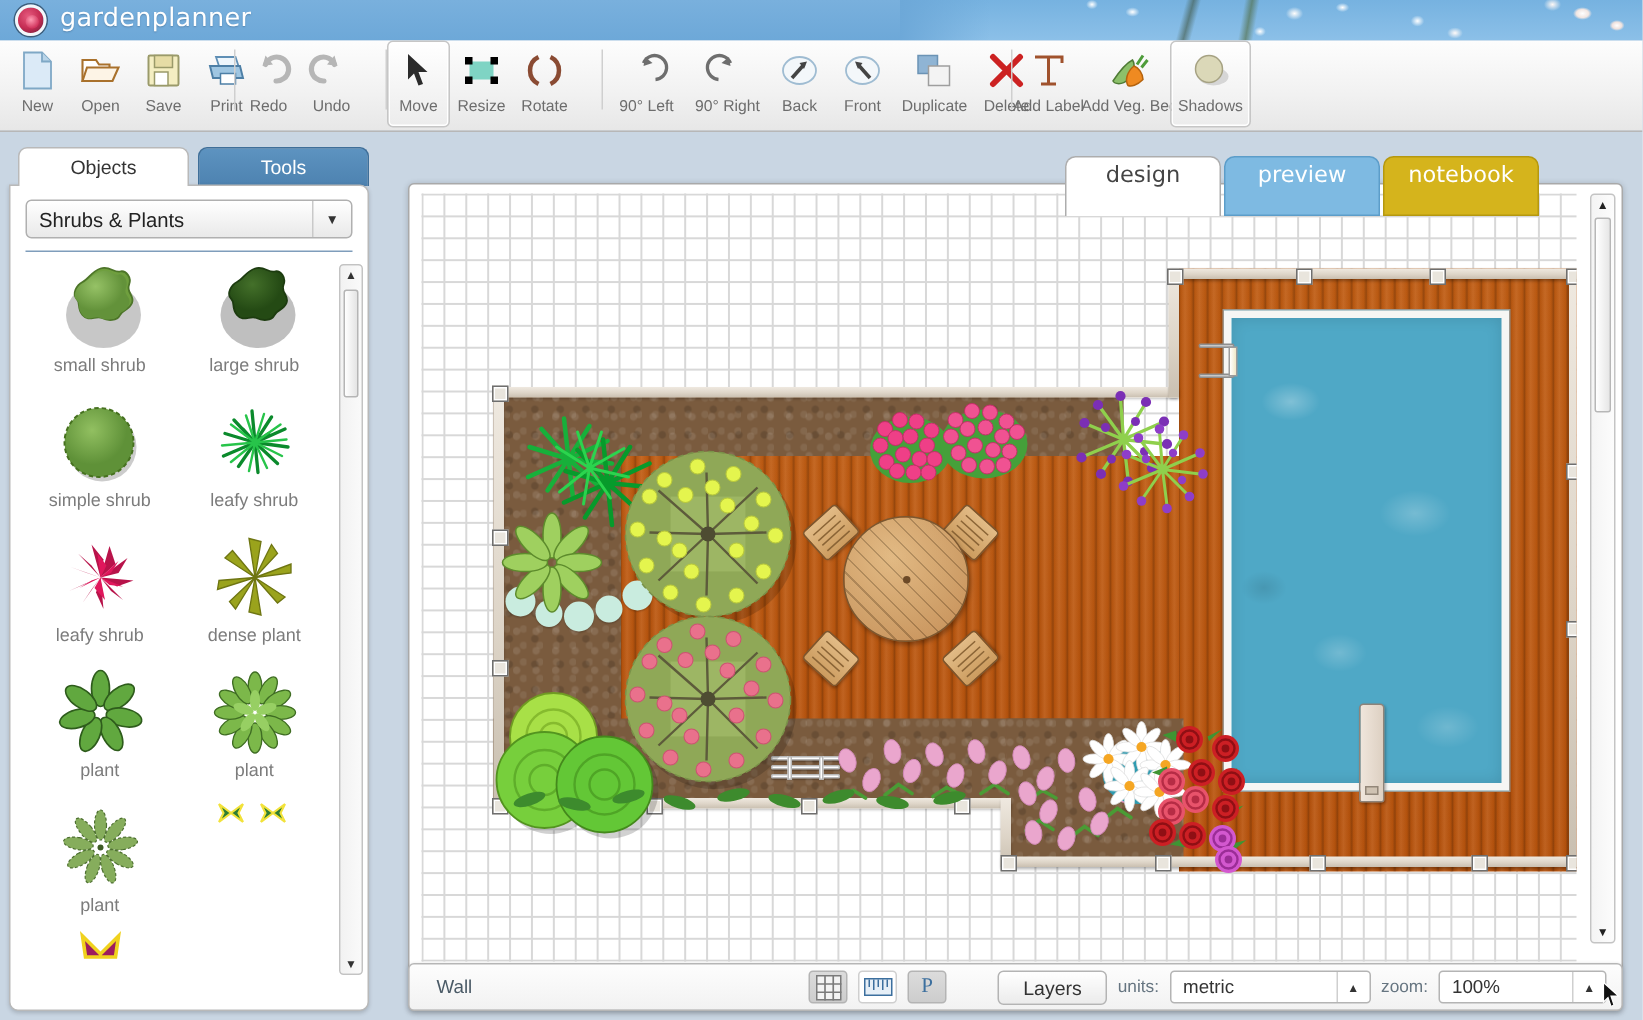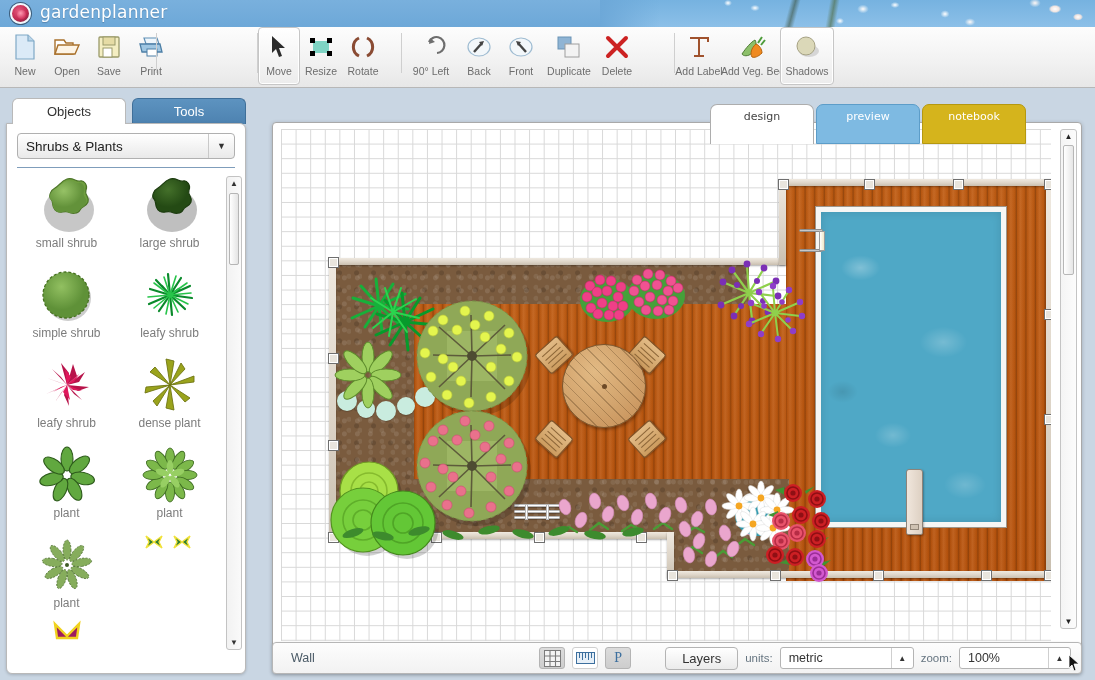--- a/index.html
+++ b/index.html
@@ -113,21 +113,21 @@
   
   .canvasarea {
     position: absolute; left: 272px; top: 122px; width: 810px; height: 552px;
     background: #fff; border: 1px solid #a9a9a9; border-radius: 4px;
     box-shadow: 0 1px 4px rgba(0,0,0,.2);
     overflow: hidden;
   }
   .viewtabs { position: absolute; left: 710px; top: 104px; width: 330px; height: 24px; z-index: 5; }
   .vtab {
     position: absolute; top: 0; height: 40px; width: 104px; border-radius: 7px 7px 0 0;
-    text-align: center; line-height: 23px; font-size: 11px; cursor: pointer;
+    text-align: center; line-height: 23px; font-size: 15px; cursor: pointer;
     font-family: "DejaVu Sans", sans-serif;
   }
   .vtab.design { left: 0; background: #fff; color: #444; border: 1px solid #adadad; border-bottom: none; }
   .vtab.preview { left: 106px; background: #7ebae2; color: #fff; border: 1px solid #5c9dc9; }
   .vtab.notebook { left: 212px; background: #d5b41c; color: #fff; border: 1px solid #b5980f; }
 
   .gridcanvas {
     position: absolute; left: 8px; top: 6px; width: 770px; height: 512px;
     background-image:
       linear-gradient(to right, #d8d8d8 1px, transparent 1px),
@@ -316,20 +316,40 @@
               <path d="M2 9h20l2 8H4z" fill="#9fc6e2" stroke="#4d7fa6" stroke-width="1.3"></path>
               <rect x="9" y="14" width="10" height="7" fill="#fff" stroke="#4d7fa6"></rect>
             </svg>
         </span>
         <span class="lb">Print</span>
       </div>
     </div>
 
     <div class="tsep" style="position:absolute;left:147px;top:0;"></div>
 
+    <div class="tgroup" style="left:158px;">
+      <div class="tbtn">
+        <span class="ic">
+          <svg width="26" height="26" viewBox="0 0 26 26">
+              <path d="M18 20a8 8 0 1 0-7-11" fill="none" stroke="#b6b6b6" stroke-width="3.4" stroke-linecap="round"></path>
+              <path d="M11 3l-2 7 7-1z" fill="#b6b6b6"></path>
+            </svg>
+        </span>
+        <span class="lb">Redo</span>
+      </div>
+      <div class="tbtn">
+        <span class="ic">
+          <svg width="26" height="26" viewBox="0 0 26 26">
+              <path d="M8 20a8 8 0 1 1 7-11" fill="none" stroke="#b6b6b6" stroke-width="3.4" stroke-linecap="round"></path>
+              <path d="M15 3l2 7-7-1z" fill="#b6b6b6"></path>
+            </svg>
+        </span>
+        <span class="lb">Undo</span>
+      </div>
+    </div>
 
     <div class="tsep" style="position:absolute;left:248px;top:0;"></div>
 
     <div class="tgroup" style="left:258px;">
       <div class="tbtn sel">
         <span class="ic">
           <svg width="20" height="24" viewBox="0 0 20 24">
               <path d="M3 1l13 12h-6l3 8-3 1-3-8-4 4z" fill="#2b2b2b"></path>
             </svg>
         </span>
@@ -364,20 +384,29 @@
 
     <div class="tgroup" style="left:404px;">
       <div class="tbtn wide">
         <span class="ic">
           <svg width="26" height="22" viewBox="0 0 26 22">
               <path d="M19 17a8 8 0 1 0-8-11" fill="none" stroke="#6e6e6e" stroke-width="2.2"></path>
               <path d="M12 2l-1 6 6-2z" fill="#6e6e6e"></path>
             </svg>
         </span>
         <span class="lb">90° Left</span>
+      </div>
+      <div class="tbtn wide">
+        <span class="ic">
+          <svg width="26" height="22" viewBox="0 0 26 22">
+              <path d="M7 17a8 8 0 1 1 8-11" fill="none" stroke="#6e6e6e" stroke-width="2.2"></path>
+              <path d="M14 2l1 6-6-2z" fill="#6e6e6e"></path>
+            </svg>
+        </span>
+        <span class="lb">90° Right</span>
       </div>
       <div class="tbtn">
         <span class="ic">
           <svg width="26" height="24" viewBox="0 0 26 24">
               <ellipse cx="13" cy="12" rx="11" ry="9" fill="#f3f7fa" stroke="#9fbcd2" stroke-width="1.2"></ellipse>
               <path d="M8 17l8-9" stroke="#444" stroke-width="2.4"></path>
               <path d="M18 6l-5 1 3 4z" fill="#444"></path>
             </svg>
         </span>
         <span class="lb">Back</span>

